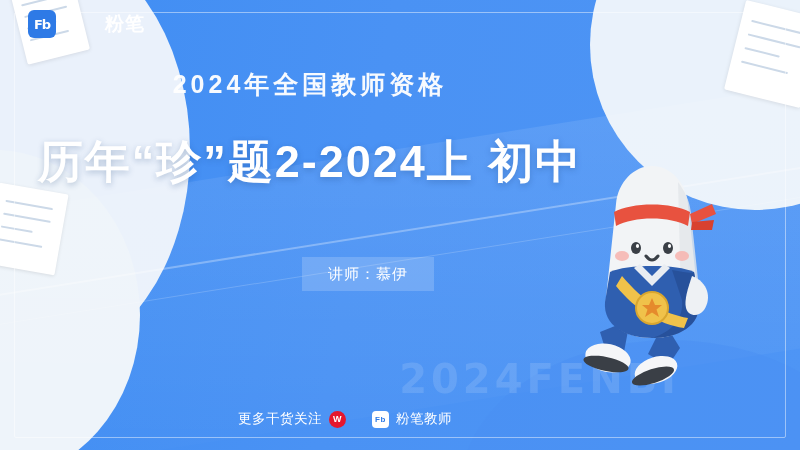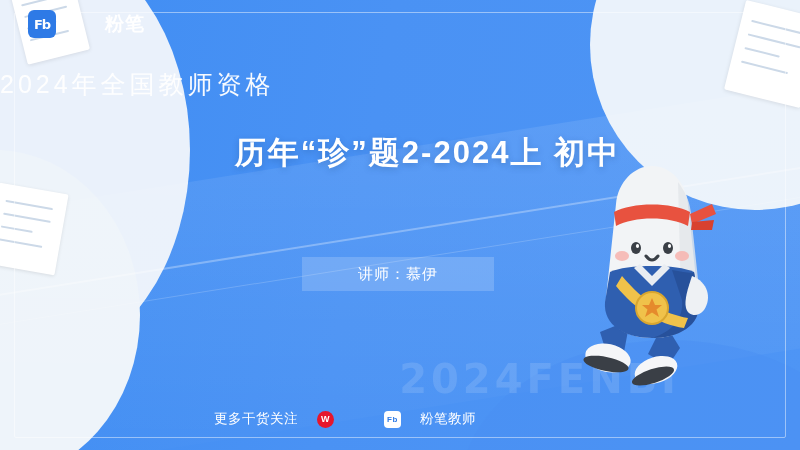--- a/index.html
+++ b/index.html
@@ -164,64 +164,65 @@
     letter-spacing: 1px;
     margin-left: 44px;
   }
 
   
   .subtitle {
     position: absolute;
     left: 0;
     top: 68px;
     width: 620px;
+    text-align: center;
     color: #ffffff;
     font-size: 25px;
     letter-spacing: 4px;
-    font-weight: 400;
+    font-weight: 700;
     opacity: .96;
   }
   .maintitle {
     position: absolute;
     left: 0;
     top: 132px;
     width: 620px;
-    text-align: right;
-    color: #ffffff;
-    font-size: 31px;
+    text-align: center;
+    color: #ffffff;
+    font-size: 45px;
     font-weight: bold;
     letter-spacing: 2px;
     text-shadow: 0 2px 6px rgba(20,60,120,0.28);
   }
   .teacher-pill {
     position: absolute;
     left: 302px;
     top: 257px;
-    width: 192px;
+    width: 132px;
     height: 34px;
     background: rgba(255,255,255,0.18);
     border-radius: 0;
     display: flex;
     align-items: center;
     justify-content: center;
     color: #ffffff;
     font-size: 15px;
     letter-spacing: 1px;
   }
 
   
   .footer {
     position: absolute;
     left: 0;
     bottom: 22px;
     width: 690px;
     display: flex;
     align-items: center;
     justify-content: center;
-    gap: 19px;
+    gap: 7px;
     color: #ffffff;
     font-size: 13.5px;
     letter-spacing: .5px;
     z-index: 12;
   }
   .footer .sep { width: 12px; }
   .badge-icon {
     width: 17px;
     height: 17px;
     border-radius: 50%;

